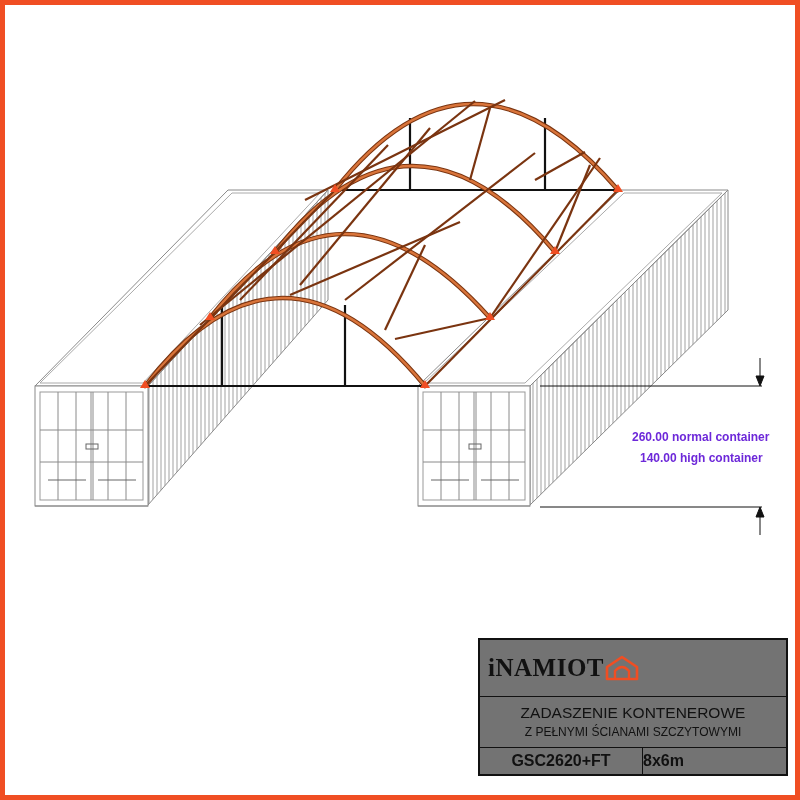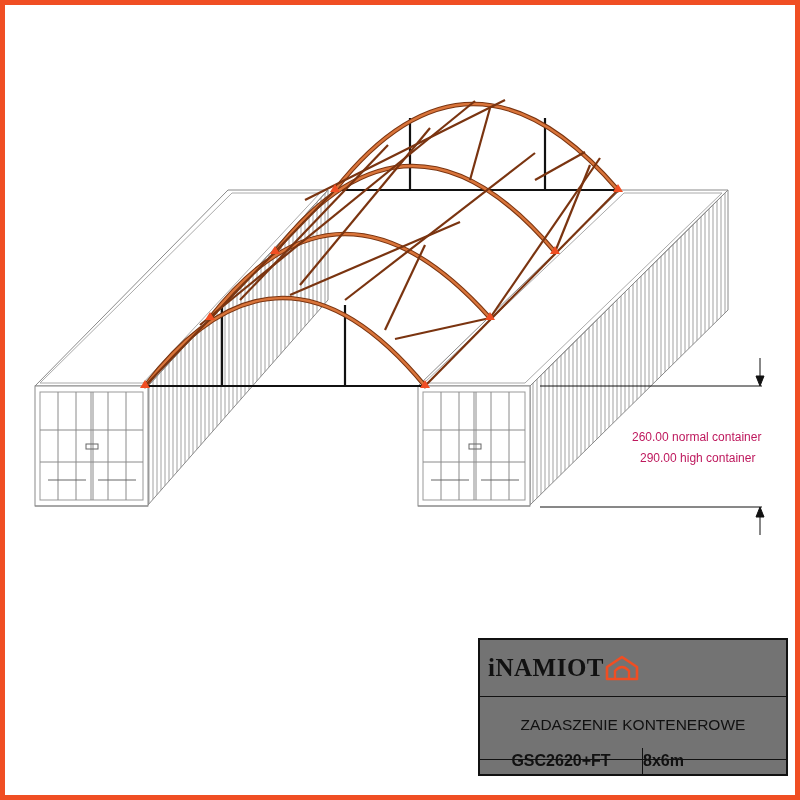--- a/index.html
+++ b/index.html
@@ -1,27 +1,27 @@
 <!DOCTYPE html>
 <html><head>
 <meta charset="utf-8">
 <style>
   html, body { margin: 0; padding: 0; background: #fff; }
   body { width: 800px; height: 800px; position: relative; overflow: hidden; font-family: "Liberation Sans", sans-serif; }
   .frame { position: absolute; left: 0; top: 0; width: 800px; height: 800px; box-sizing: border-box; border: 5px solid #f04e23; }
   .drawing { position: absolute; left: 0; top: 0; width: 800px; height: 800px; }
-  .dim-text { position: absolute; left: 632px; font-weight: normal; font-size: 12px; color: #be185d; white-space: nowrap; }
+  .dim-text { position: absolute; left: 632px; font-weight: bold; font-size: 12px; color: #6d28d9; white-space: nowrap; }
   .dim-1 { top: 430px; }
   .dim-2 { top: 451px; left: 640px; }
   .title-block { position: absolute; left: 478px; top: 638px; width: 310px; height: 138px; border: 2px solid #111; box-sizing: border-box; background: #737373; }
   .tb-row1 { position: absolute; left: 0; top: 0; width: 306px; height: 56px; border-bottom: 1.5px solid #111; }
   .tb-logo { position: absolute; left: 8px; top: 14px; font-family: "Liberation Serif", serif; font-weight: bold; font-size: 25px; color: #111; letter-spacing: 0.5px; }
   .tb-house { position: absolute; left: 124px; top: 15px; width: 36px; height: 26px; }
   .tb-contact { position: absolute; right: 14px; top: 4px; text-align: right; font-weight: bold; font-size: 11.5px; line-height: 16px; color: #111; }
-  .tb-row2 { position: absolute; left: 0; top: 57px; width: 306px; height: 50px; border-bottom: 1.5px solid #111; text-align: center; margin-top: 12px; }
+  .tb-row2 { position: absolute; left: 0; top: 57px; width: 306px; height: 50px; border-bottom: 1.5px solid #111; text-align: center; }
   .tb-title1 { display: block; font-size: 15.5px; margin-top: 7px; color: #111; }
   .tb-title2 { display: block; font-size: 12px; margin-top: 3px; color: #111; }
   .tb-row3 { position: absolute; left: 0; top: 108px; width: 366px; height: 26px; }
   .tb-model { position: absolute; left: 0; top: 0; width: 162px; height: 26px; border-right: 1.5px solid #111; text-align: center; font-weight: bold; font-size: 16px; line-height: 26px; color: #111; }
   .tb-size { position: absolute; left: 163px; top: 0; width: 143px; height: 26px; font-weight: bold; font-size: 16px; line-height: 26px; color: #111; }
 </style>
 </head>
 <body>
 
 <div class="frame"></div>
@@ -132,30 +132,31 @@
     <line x1="540" y1="386" x2="762" y2="386"></line>
     <line x1="540" y1="507" x2="762" y2="507"></line>
     <line x1="760" y1="358" x2="760" y2="383"></line>
     <polygon points="756,376 764,376 760,386"></polygon>
     <line x1="760" y1="510" x2="760" y2="535"></line>
     <polygon points="756,517 764,517 760,507"></polygon>
   </g>
 </svg>
 
 <div class="dim-text dim-1">260.00 normal container</div>
-<div class="dim-text dim-2">290.00 high container</div>
+<div class="dim-text dim-2">140.00 high container</div>
 
 <div class="title-block">
   <div class="tb-row1">
     <div class="tb-logo">iNAMIOT</div>
     <svg class="tb-house" viewBox="0 0 36 26">
       <path d="M3,24 L3,12 L18,2 L33,12 L33,24 Z" fill="none" stroke="#f04e23" stroke-width="2.6" stroke-linejoin="round"></path>
       <path d="M11,24 L11,16 Q18,8 25,16 L25,24" fill="none" stroke="#f04e23" stroke-width="2.4"></path>
     </svg>
   </div>
   <div class="tb-row2">
     <span class="tb-title1">ZADASZENIE KONTENEROWE</span>
+    <span class="tb-title2">Z PEŁNYMI ŚCIANAMI SZCZYTOWYMI</span>
   </div>
   <div class="tb-row3">
     <div class="tb-model">GSC2620+FT</div>
     <div class="tb-size">8x6m</div>
   </div>
 </div>
 
 </body></html>

